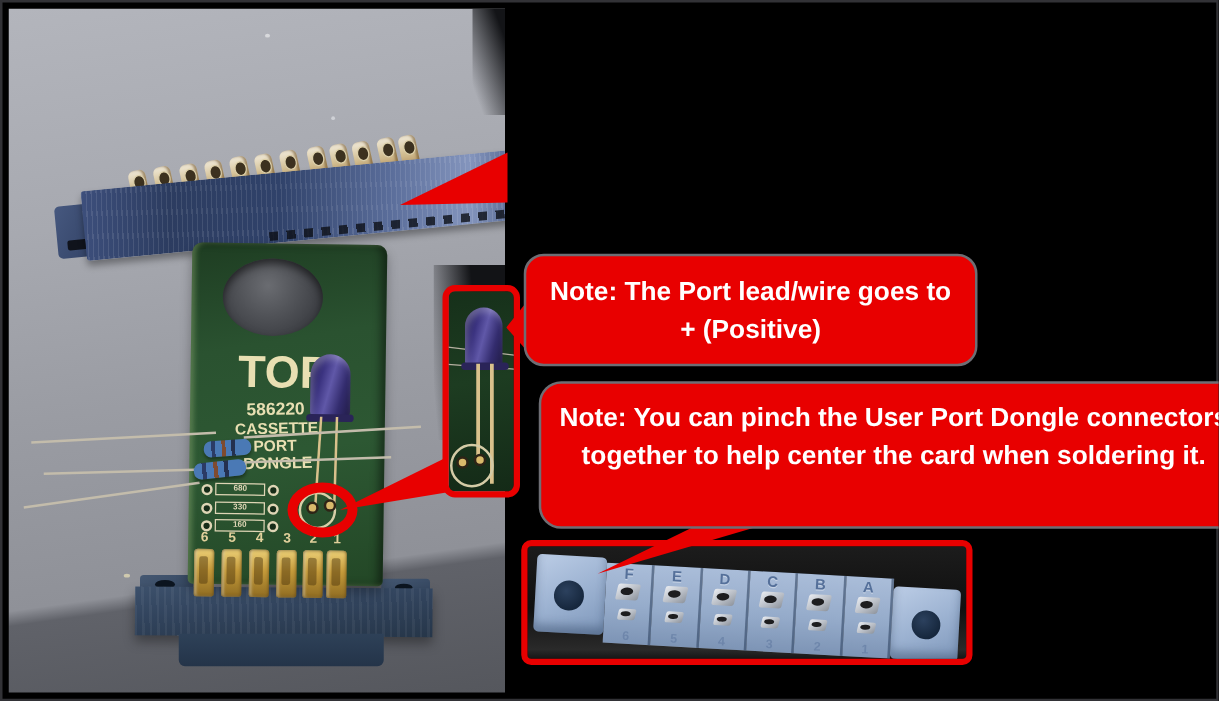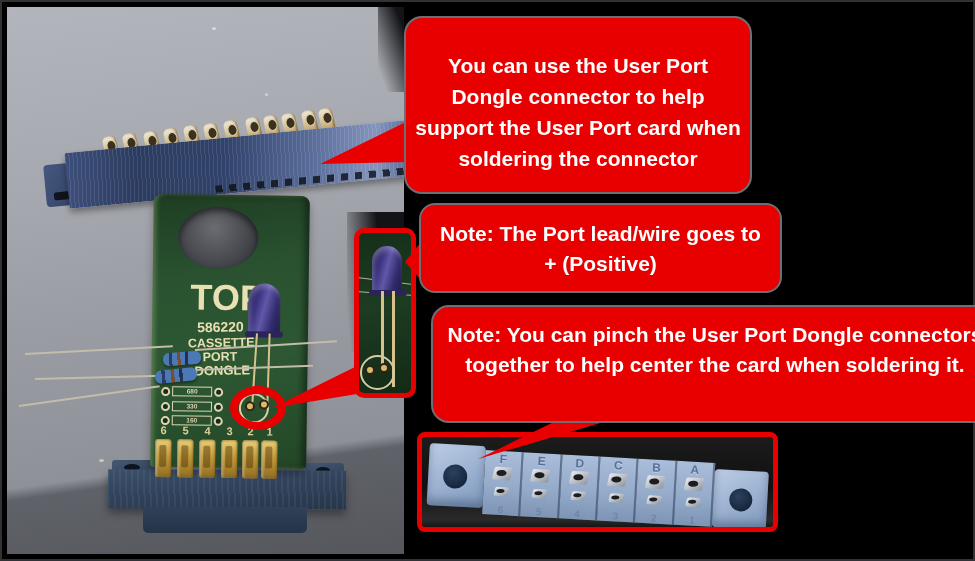--- a/index.html
+++ b/index.html
@@ -277,23 +277,20 @@
   <svg class="ann-svg" style="left:318px;top:116px;" width="90" height="52" viewBox="0 0 90 52">
     <polygon class="red" points="88,6 88,46 2,48"></polygon>
   </svg>
   <svg class="ann-svg" style="left:405px;top:242px;" width="18" height="38" viewBox="0 0 18 38">
     <polygon class="red" points="16,0 16,38 0,20"></polygon>
   </svg>
   <svg class="ann-svg" style="left:470px;top:419px;" width="146" height="42" viewBox="0 0 146 42">
     <polygon class="red" points="90,0 144,0 8,40"></polygon>
   </svg>
 
-  <div class="callout c1">
-    <div>You can use the User Port Dongle connector to help support the User Port card when soldering the connector</div>
-  </div>
   <div class="callout c2">
     <div>Note: The Port lead/wire goes to + (Positive)</div>
   </div>
   <div class="callout c3">
     <div>Note: You can pinch the User Port Dongle connectors together to help center the card when soldering it.</div>
   </div>
 
 </div>
 
 </body></html>

